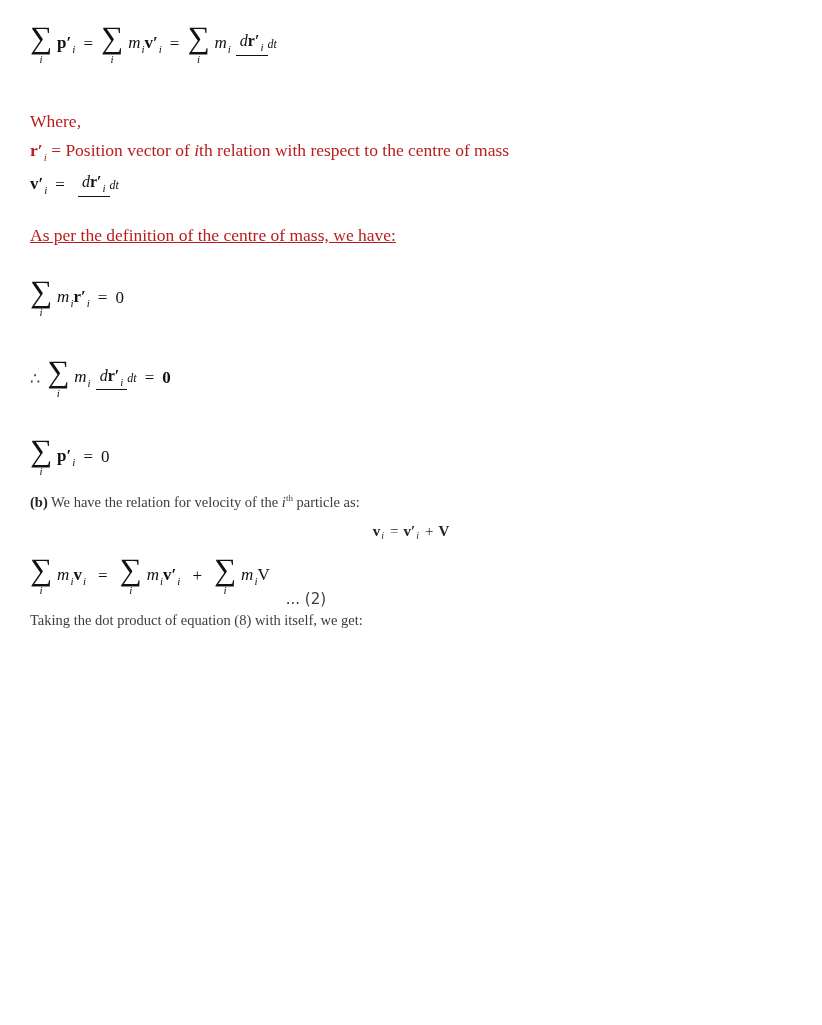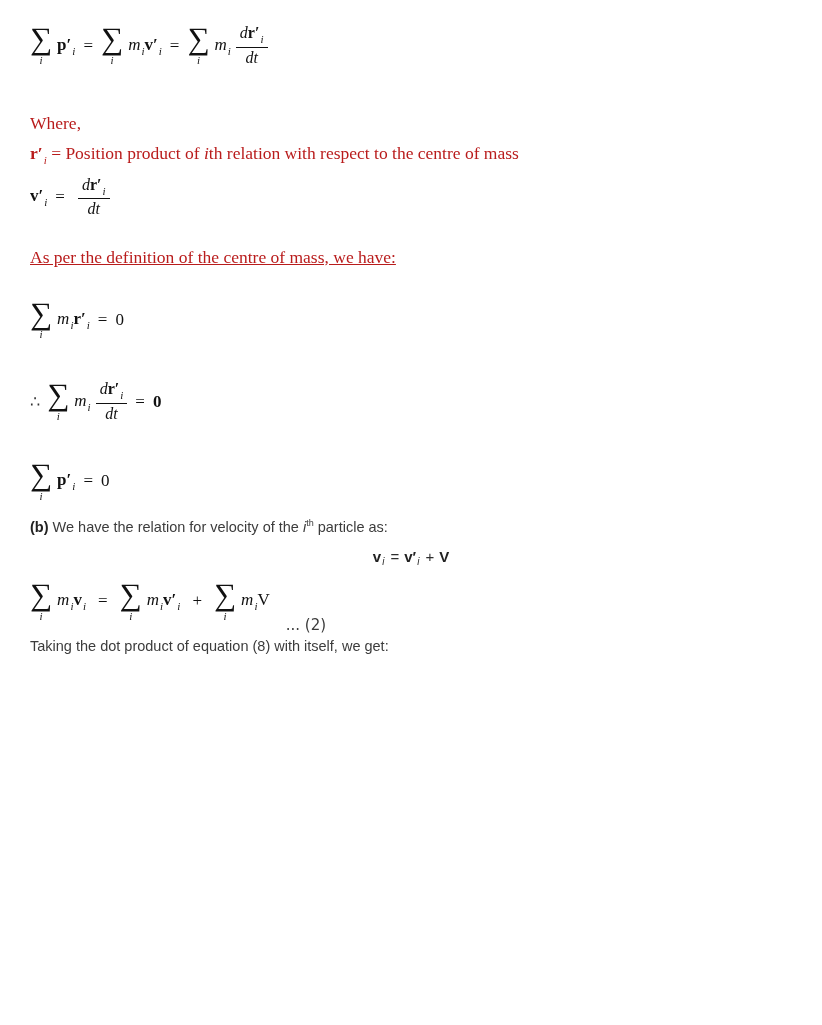--- a/index.html
+++ b/index.html
@@ -16,29 +16,29 @@
   .eq-row { display:flex; align-items:center; font-size:17px; color:#111; }
   .sum { display:inline-flex; flex-direction:column; align-items:center; margin-right:5px; }
   .sigma { font-size:31px; line-height:0.92; font-weight:400; }
   .ssub { font-size:11px; font-style:italic; line-height:1; margin-top:1px; }
   .tok { white-space:nowrap; }
   .mi  { font-style:italic; }
   .vec { font-weight:bold; font-style:normal; }
   .sub { font-size:11px; font-style:italic; vertical-align:-5px; margin-left:1px; }
   .op  { margin:0 8px; }
   .opw { margin:0 12px; }
-  .frac { display:inline-flex; flex-direction:column; align-items:center; margin-left:5px;justify-content:space-between; }
+  .frac { display:inline-flex; flex-direction:row; align-items:center; margin-left:5px;justify-content:space-between; }
   .num { padding:0 4px 1px 4px; border-bottom:1.4px solid #111; font-size:16px; line-height:1.15; }
-  .den { font-size:16px; line-height:1.15; padding-top:1px; }
+  .den { font-size:12px; line-height:1.15; padding-top:1px; }
   .therefore { font-size:16px; color:#333; margin-right:7px; }
   .zero { font-weight:bold; }
 
   
   .serif-line { font-size:17.5px; line-height:1.25; margin:0; color:#b91c1c; }
-  .sans-line  { font-family:Liberation Sans, sans-serif; font-size:14.5px; line-height:1.45;
+  .sans-line  { font-family:Liberation Serif, serif; font-size:14.5px; line-height:1.45;
                 margin:0; color:#3c3c3c; }
   .sans-line b { color:#222; }
   .sans-line .sup { font-size:9px; vertical-align:6px; }
   .vrel { font-size:15px; color:#2e2e2e; }
   .vrel b { color:#222; }
   .vrel .ssub2 { font-size:10px; font-style:italic; vertical-align:-3px; margin:0 1px; }
   .vrel .sop { margin:0 5px; font-weight:400; }
 
   .eq2-label { font-family:"DejaVu Sans", sans-serif; font-size:15px; color:#3c3c3c;
                align-self:flex-end; margin-left:16px; transform:translateY(12px); }
@@ -81,21 +81,21 @@
     </span>
     <span class="tok"><i class="mi">m</i><sub class="sub">i</sub></span>
     <span class="frac">
       <span class="num"><i class="mi">d</i><b class="vec">r′</b><sub class="sub">i</sub></span>
       <span class="den"><i class="mi">dt</i></span>
     </span>
   </div>
 
   <p class="serif-line mb-b"><span>Where,</span></p>
 
-  <p class="serif-line mb-c"><b class="vec">r′</b><sub class="sub">i</sub><span> = Position product of </span><i>i</i><span>th relation with respect to the centre of mass</span></p>
+  <p class="serif-line mb-c"><b class="vec">r′</b><sub class="sub">i</sub><span> = Position vector of </span><i>i</i><span>th relation with respect to the centre of mass</span></p>
 
   <div class="eq-row mb-d">
     <span class="tok"><b class="vec">v′</b><sub class="sub">i</sub></span>
     <span class="op">=</span>
     <span class="frac">
       <span class="num"><i class="mi">d</i><b class="vec">r′</b><sub class="sub">i</sub></span>
       <span class="den"><i class="mi">dt</i></span>
     </span>
   </div>
 

